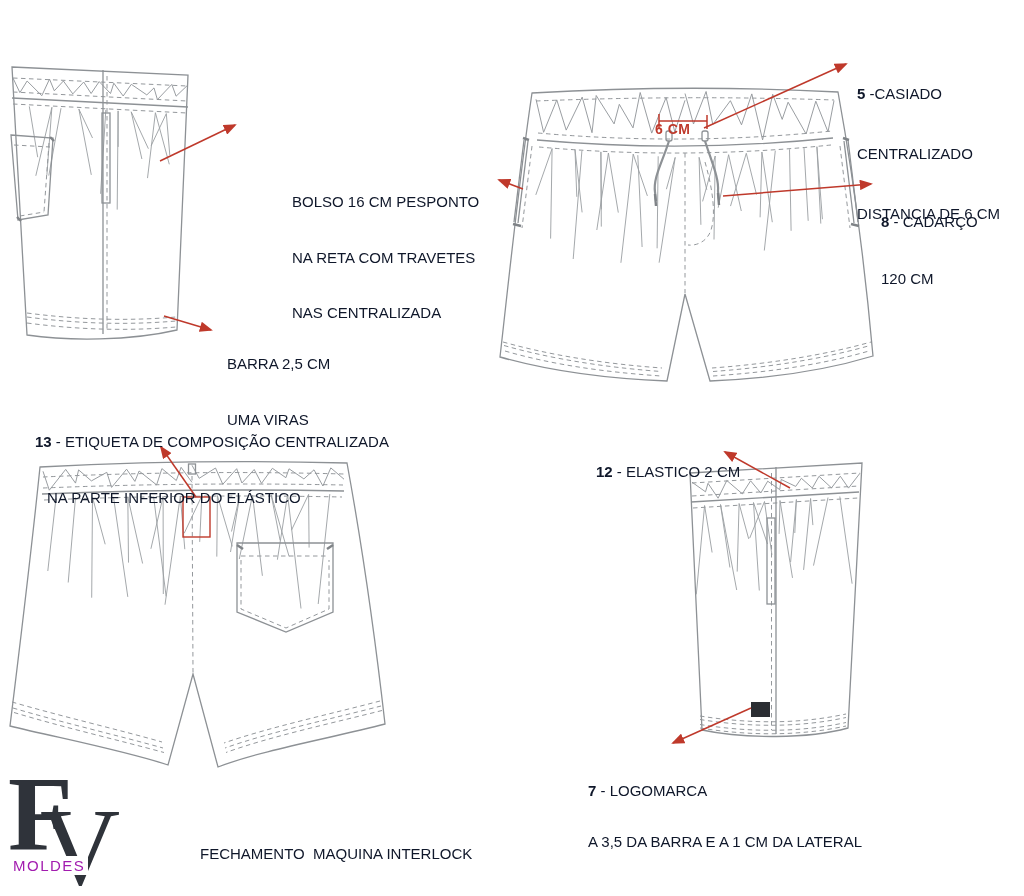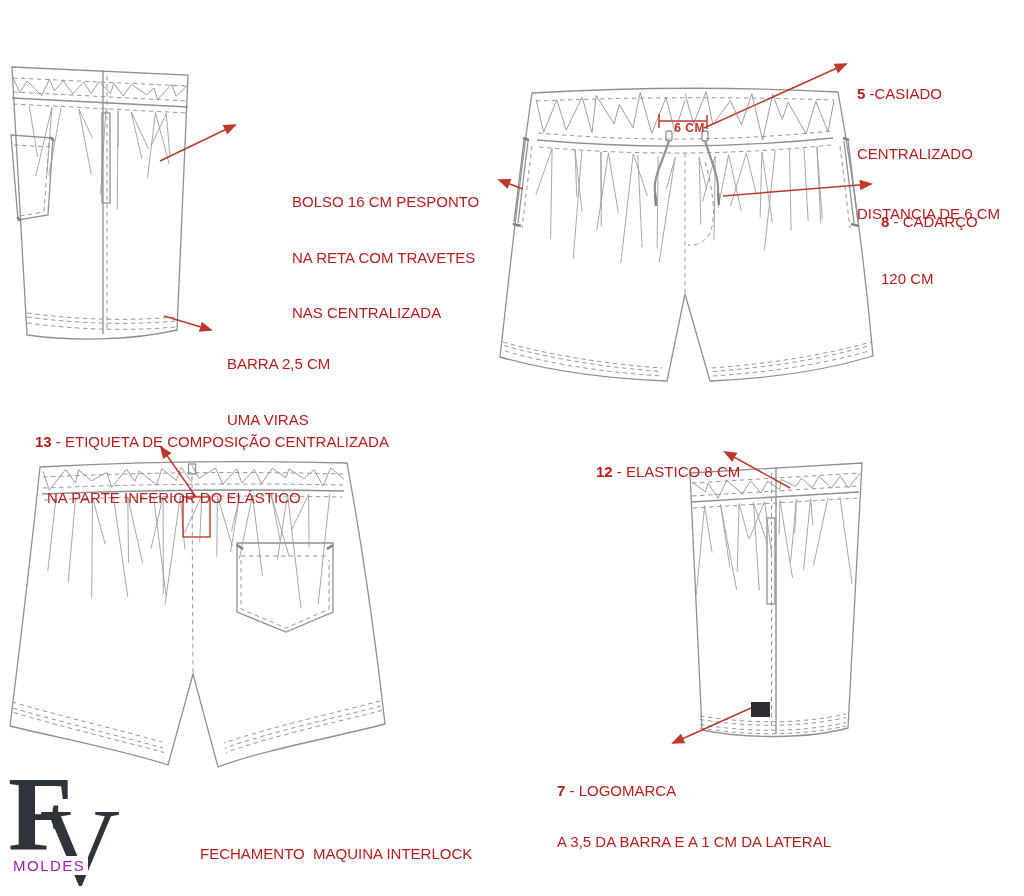--- a/index.html
+++ b/index.html
@@ -9,28 +9,28 @@
   .ln{fill:none;stroke:#8d9195;stroke-width:1.3;}
   .fillw{fill:#ffffff;}
   .dash{fill:none;stroke:#94989c;stroke-width:1;stroke-dasharray:4.5 3.5;}
   .zz{fill:none;stroke:#94989c;stroke-width:0.95;}
   .gath line{stroke:#9a9ea2;stroke-width:0.9;}
   .cord{fill:none;stroke:#8d9195;stroke-width:2.2;}
   .tick{stroke:#7f8387;stroke-width:2.4;}
   .red{stroke:#bf392b;stroke-width:1.5;fill:none;}
   .redbox{stroke:#bf392b;stroke-width:1.4;fill:none;}
   .darksq{fill:#2b2e33;}
-  .ann{position:absolute;font-size:15px;line-height:18.5px;color:#b91c1c;white-space:pre-wrap;}
+  .ann{position:absolute;font-size:15px;line-height:18.5px;color:#0f172a;white-space:pre-wrap;}
   .ann b{font-weight:700;}
   .lh20{line-height:20px;}
   .lh19{line-height:19px;}
-  .lh17{line-height:17px;}
+  .lh17{line-height:17px;margin-left:31px;}
   .indent{margin-left:12px;}
-  .dim{position:absolute;left:655px;top:121px;width:50px;text-align:right;
-       font-size:12px;font-weight:700;color:#bf392b;letter-spacing:0.5px;}
+  .dim{position:absolute;left:655px;top:121px;width:50px;text-align:left;
+       font-size:14px;font-weight:700;color:#bf392b;letter-spacing:0.5px;}
   .logo-f{position:absolute;left:8px;top:762px;font-family:"Liberation Serif",serif;
           font-weight:700;font-size:106px;line-height:1;color:#2f333a;}
   .logo-v{position:absolute;left:40px;top:791px;font-family:"Liberation Serif",serif;
           font-weight:400;font-size:111px;line-height:1;color:#2f333a;}
   .logo-moldes{position:absolute;left:10px;top:856px;font-size:15px;letter-spacing:1.5px;
           color:#a21caf;background:#fff;padding:1px 3px;z-index:3;}
 </style>
 </head>
 <body>
 
@@ -304,21 +304,21 @@
   <div>BARRA 2,5 CM</div>
   <div>UMA VIRAS</div>
 </div>
 
 <div class="ann" style="left:35px;top:396px">
   <div><b>13</b><span> - ETIQUETA DE COMPOSIÇÃO CENTRALIZADA</span></div>
   <div class="indent">NA PARTE INFERIOR DO ELÁSTICO</div>
 </div>
 
 <div class="ann" style="left:596px;top:426px">
-  <div><b>12</b><span> - ELASTICO 8 CM</span></div>
+  <div><b>12</b><span> - ELASTICO 2 CM</span></div>
 </div>
 
 <div class="ann lh17" style="left:557px;top:748px">
   <div><b>7</b><span> - LOGOMARCA</span></div>
   <div>A 3,5 DA BARRA E A 1 CM DA LATERAL</div>
 </div>
 
 <div class="ann" style="left:200px;top:808px">
   <div>FECHAMENTO  MAQUINA INTERLOCK</div>
   

